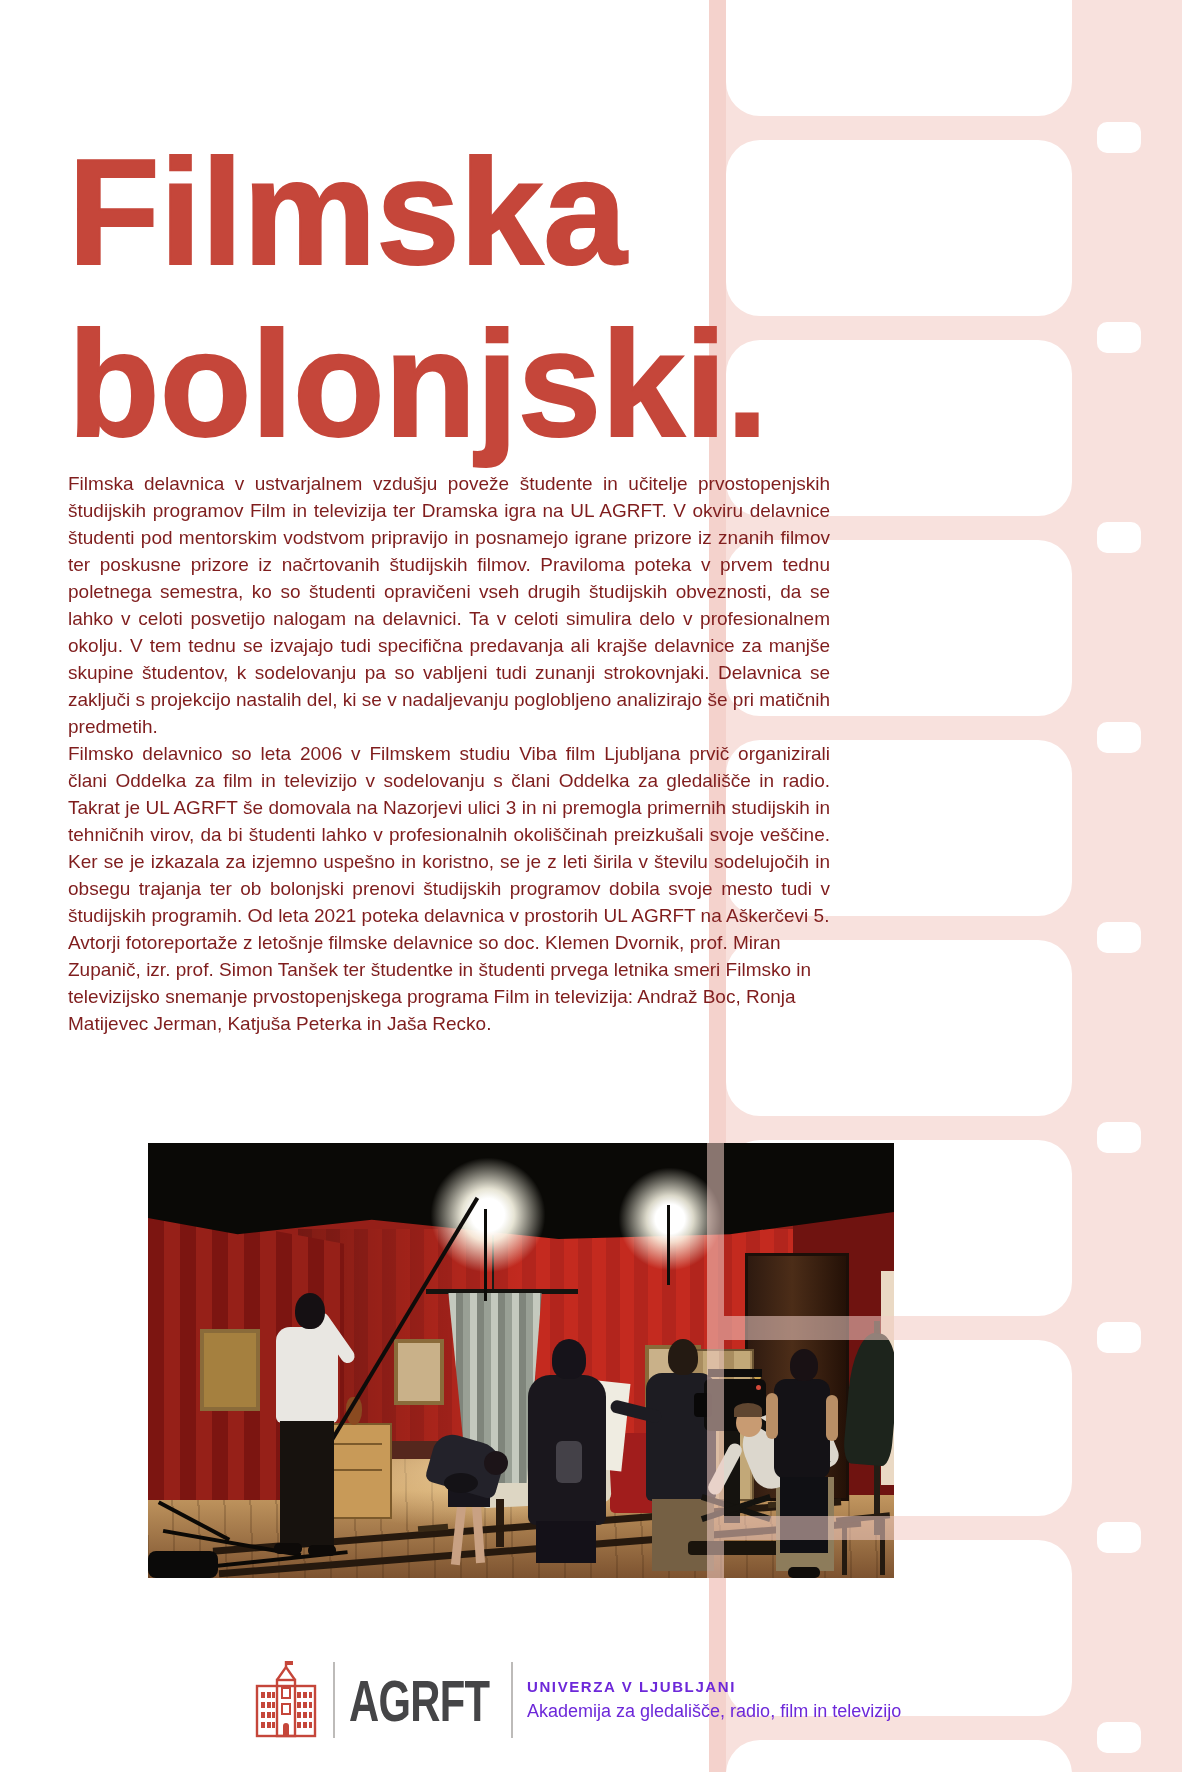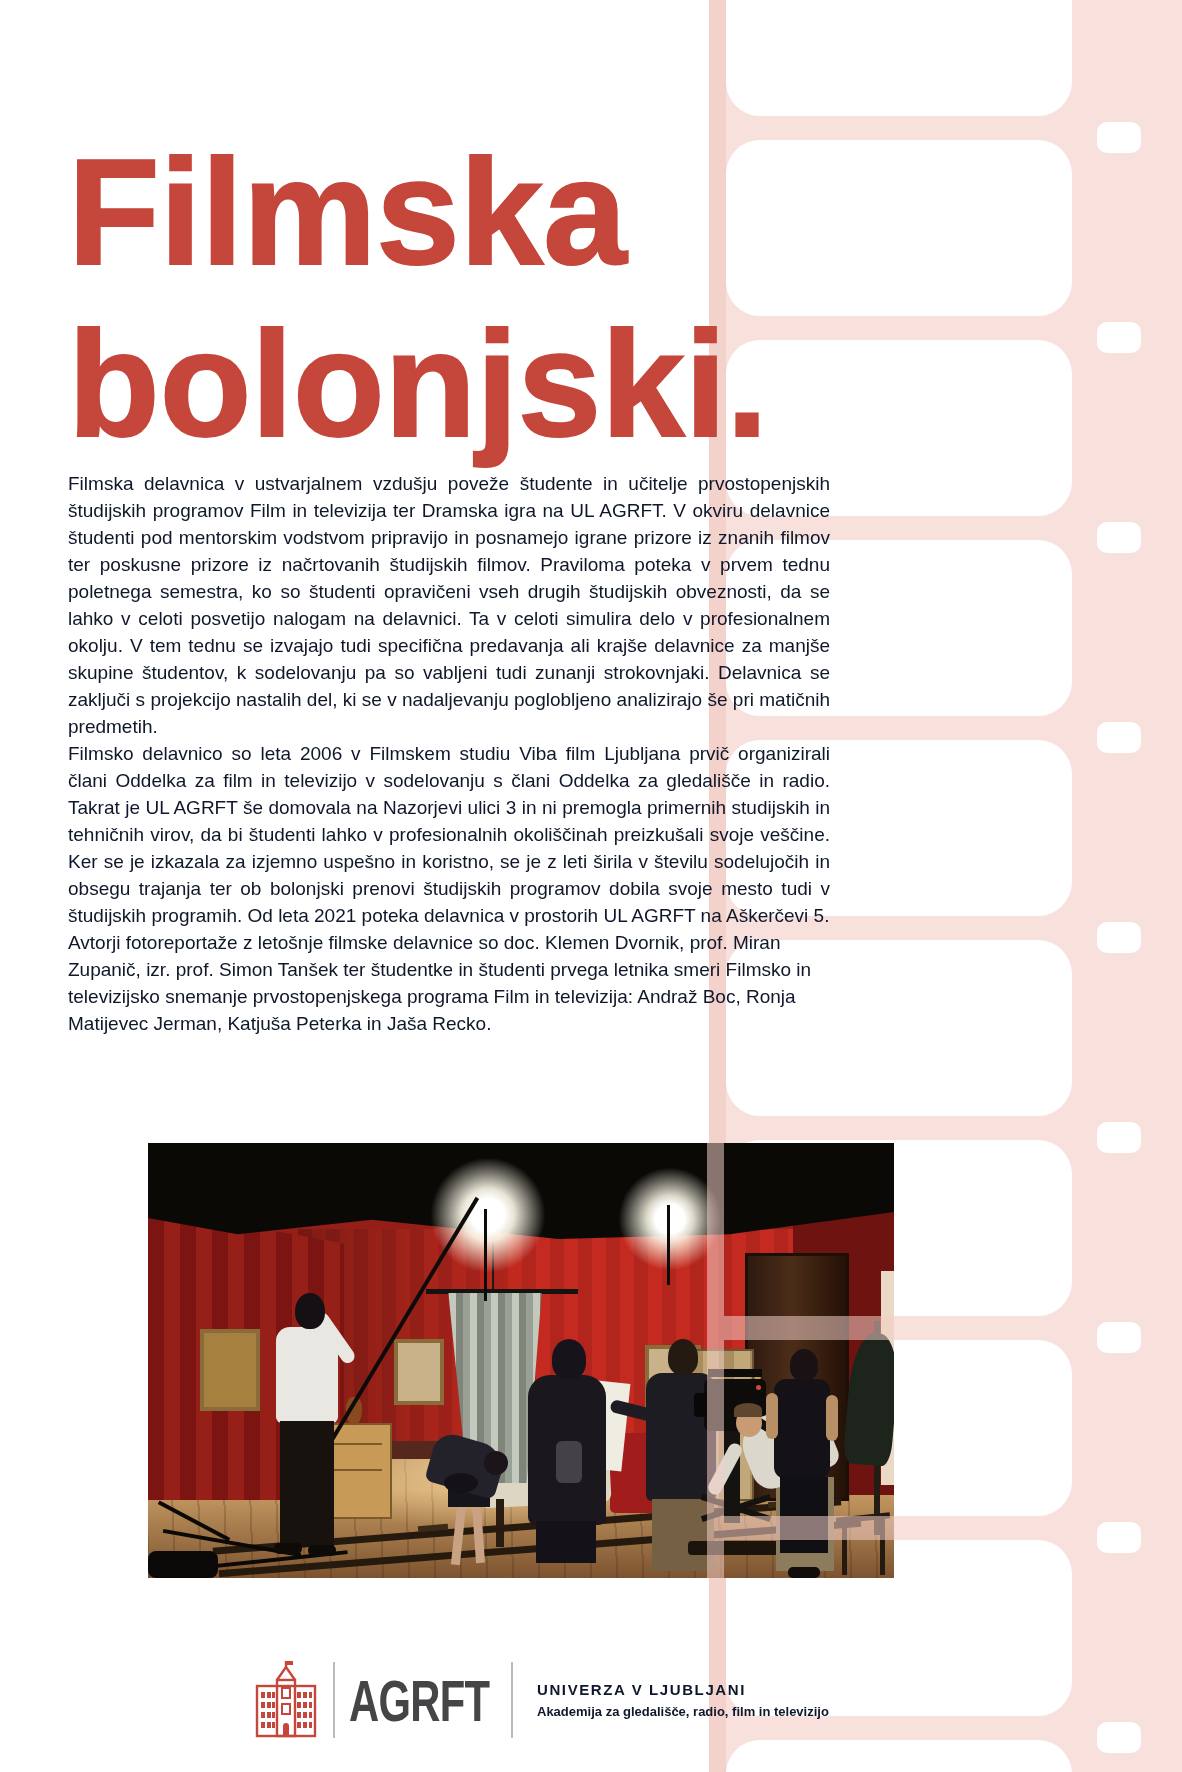--- a/index.html
+++ b/index.html
@@ -15,21 +15,21 @@
   .f1{top:-60px}.f2{top:140px}.f3{top:340px}.f4{top:540px}.f5{top:740px}
   .f6{top:940px}.f7{top:1140px}.f8{top:1340px}.f9{top:1540px}.f10{top:1740px}
   .sprocket{position:absolute;left:388px;width:44px;height:31px;border-radius:10px;background:#ffffff;}
   .s1{top:122px}.s2{top:322px}.s3{top:522px}.s4{top:722px}.s5{top:922px}
   .s6{top:1122px}.s7{top:1322px}.s8{top:1522px}.s9{top:1722px}
 
   
   .content{position:absolute;inset:0;z-index:1;padding:126px 0 0 68px;}
   h1.title{margin:0;width:800px;font-size:150px;line-height:172px;font-weight:bold;
            letter-spacing:0;color:#C5463A;-webkit-text-stroke:2px #C5463A;}
-  .article{width:762px;color:#0f172a;font-size:19px;line-height:27px;}
+  .article{width:762px;color:#7f1d1d;font-size:19px;line-height:27px;}
   .article p{margin:0;}
   .p1{margin-top:86px;text-align:justify;}
   .p2{margin-top:12px;text-align:justify;}
   .p3{margin-top:12px;text-align:left;}
 
   
   .photo{position:absolute;left:148px;top:1143px;width:746px;height:435px;margin:0;
          background:#951f18;overflow:hidden;box-shadow:inset 0 0 60px rgba(0,0,0,.35);}
   .photo *{position:absolute;}
   .floor{left:0;top:300px;width:746px;height:135px;
@@ -140,23 +140,23 @@
   .ov-v{left:559px;top:0;width:17px;height:435px;}
   .ov-h1{left:576px;top:173px;width:170px;height:24px;}
   .ov-h2{left:576px;top:373px;width:170px;height:24px;}
 
   
   .footer{position:absolute;left:253px;top:1655px;height:90px;display:flex;align-items:center;z-index:1;}
   .logo-icon{width:66px;height:80px;flex:0 0 auto;}
   .divider{width:2px;height:76px;background:#bdbbb9;margin:0 14px;}
   .acronym{font-size:58px;font-weight:bold;color:#454547;letter-spacing:-1px;
            transform:scaleX(.72);transform-origin:left center;white-space:nowrap;width:148px;}
-  .uni-block{margin-left:10px;color:#0f172a;}
+  .uni-block{color:#6d28d9;}
   .uni-line1{font-size:15px;font-weight:bold;letter-spacing:1.6px;}
-  .uni-line2{font-size:13px;font-weight:bold;margin-top:6px;}
+  .uni-line2{font-size:18px;font-weight:normal;margin-top:6px;}
 </style>
 </head>
 <body>
 
 <div class="page">
 
   <div class="film-strip">
     <div class="strip-edge"></div>
     <div class="strip-frames-bg"></div>
     <div class="strip-band"></div>

